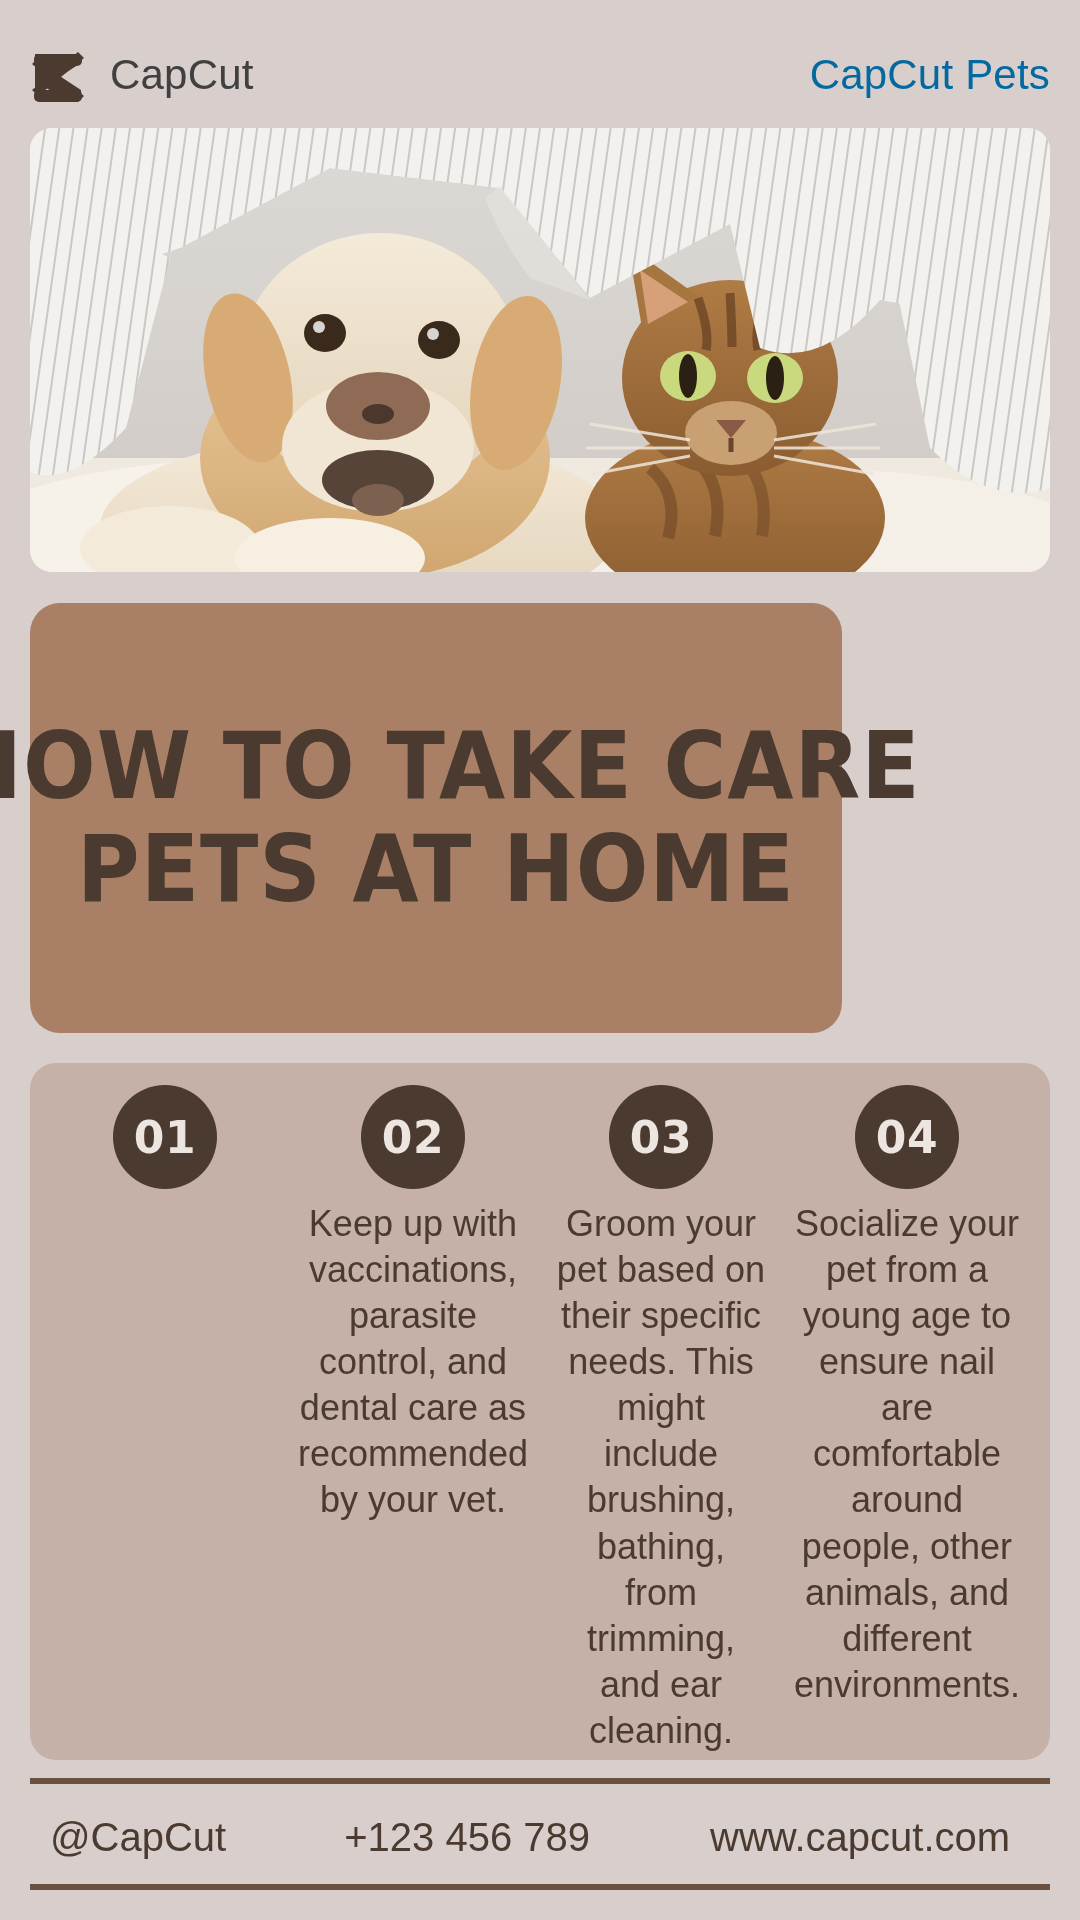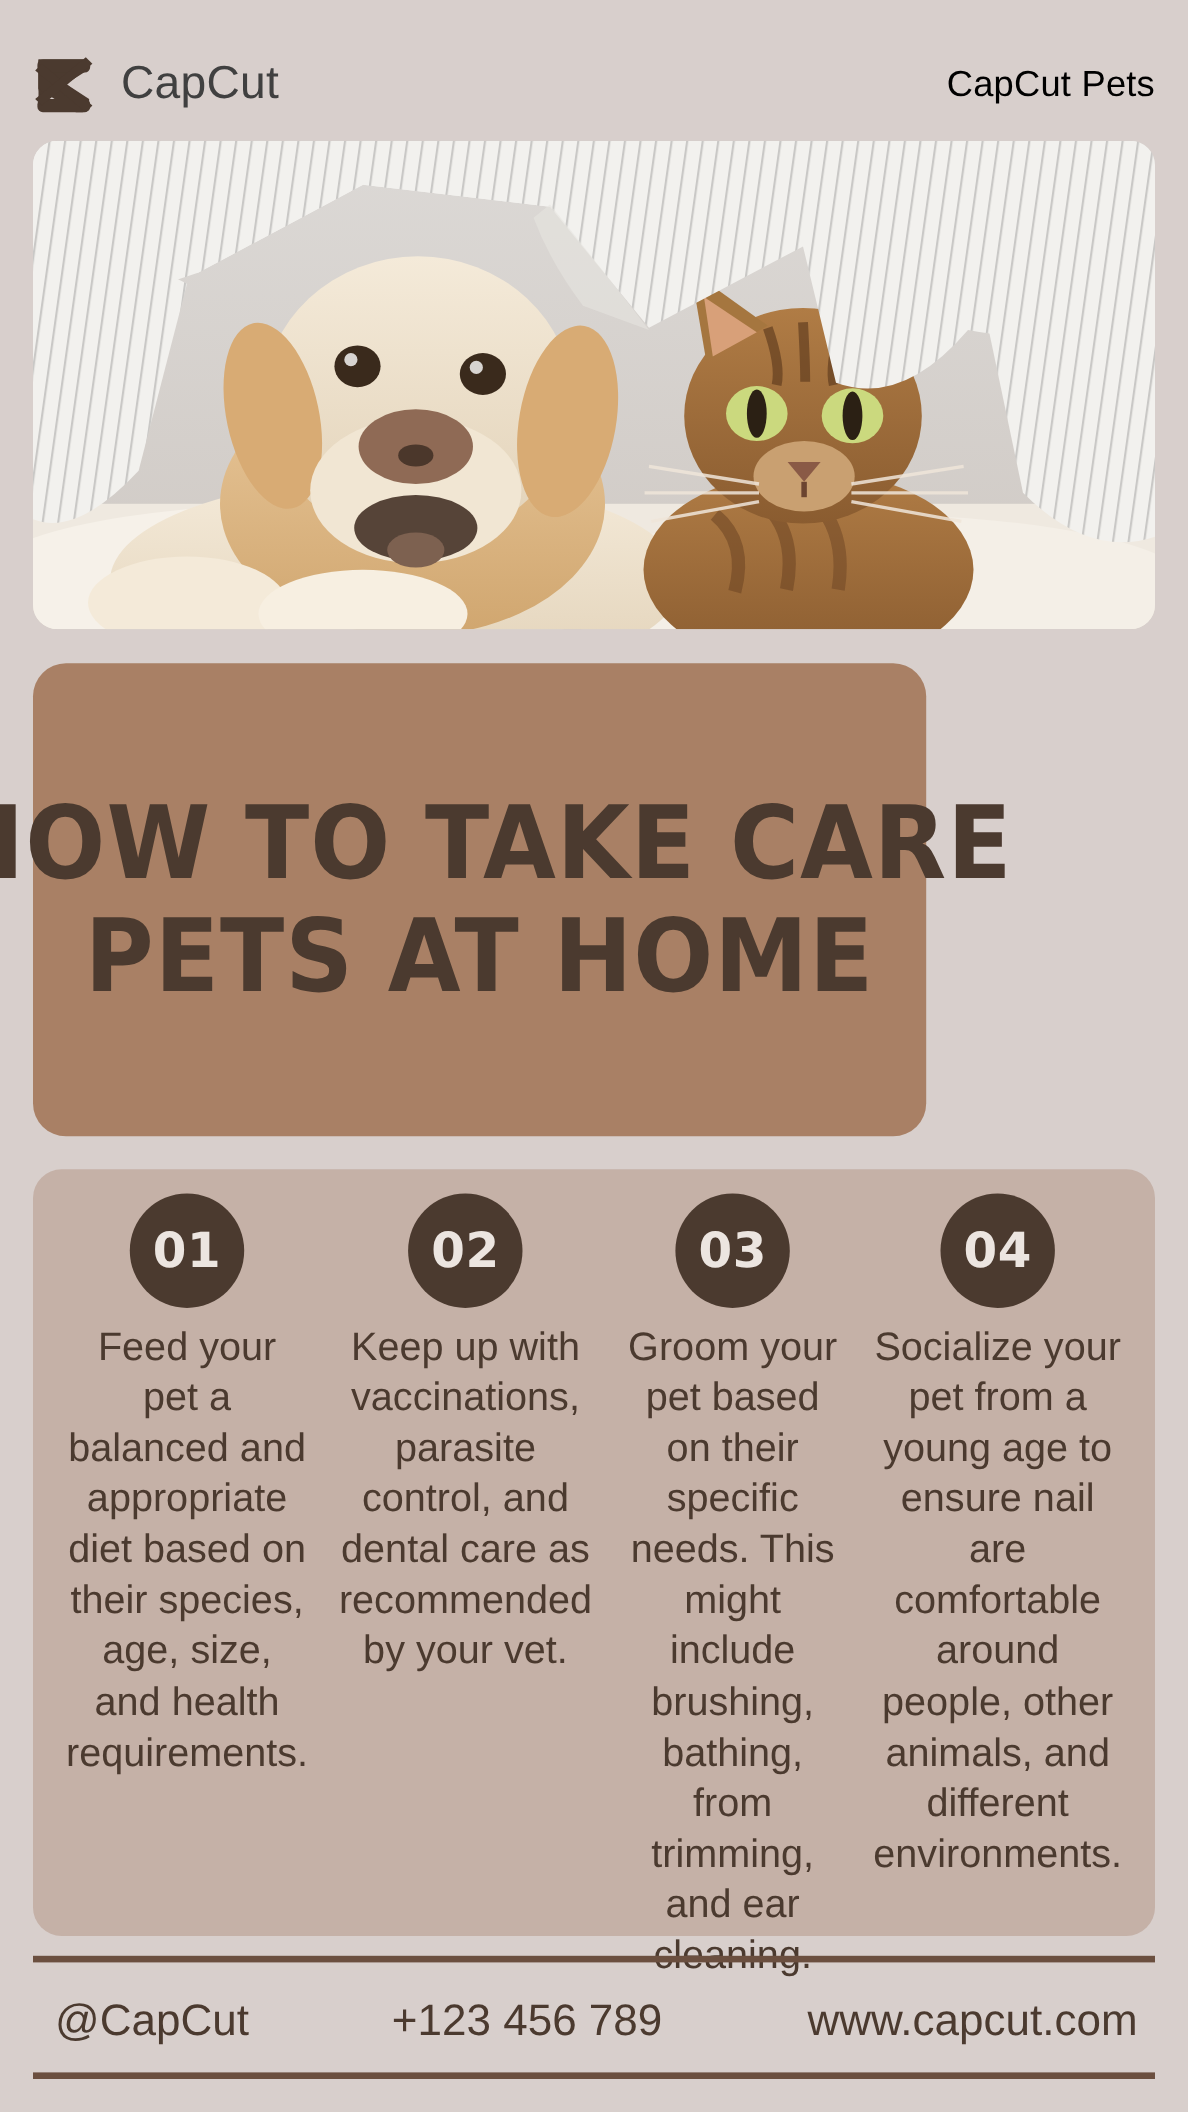--- a/index.html
+++ b/index.html
@@ -38,23 +38,23 @@
     display:block;
   }
   .brand-name {
     font-size:42px;
     font-weight:400;
     color:#404040;
     letter-spacing:0.2px;
     line-height:1;
   }
   .header-right {
-    font-size:33px;
+    font-size:42px;
     font-weight:400;
-    color:#000000;
+    color:#0369a1;
     letter-spacing:0.2px;
     line-height:1;
   }
 
   
   .hero {
     position:absolute;
     top:128px; left:30px;
     width:1020px; height:444px;
     border-radius:22px;
@@ -143,21 +143,20 @@
   }
   .rule-top { top:1778px; }
   .rule-bottom { top:1884px; }
 
   .footer {
     position:absolute;
     top:1798px; left:30px;
     width:1020px; height:78px;
     display:flex;
     align-items:center;
-    gap:12px;
   }
   .footer-item {
     font-size:40px;
     color:#4b3a2f;
     line-height:1;
     white-space:nowrap;
   }
   .f-handle { margin-left:20px; }
   .f-phone  { margin-left:118px; }
   .f-site   { margin-left:120px; }
@@ -287,21 +286,20 @@
   <div class="title-banner">
     <div class="title-line">HOW TO TAKE CARE</div>
     <div class="title-line">PETS AT HOME</div>
   </div>
 
   <div class="tips-card">
     <div class="tips-grid">
 
       <div class="tip">
         <div class="badge">01</div>
-        <div class="tip-text">Feed your pet a balanced and appropriate diet based on their species, age, size, and health requirements.</div>
       </div>
 
       <div class="tip">
         <div class="badge">02</div>
         <div class="tip-text">Keep up with vaccinations, parasite control, and dental care as recommended by your vet.</div>
       </div>
 
       <div class="tip">
         <div class="badge">03</div>
         <div class="tip-text">Groom your pet based on their specific needs. This might include brushing, bathing, from trimming, and ear cleaning.</div>

